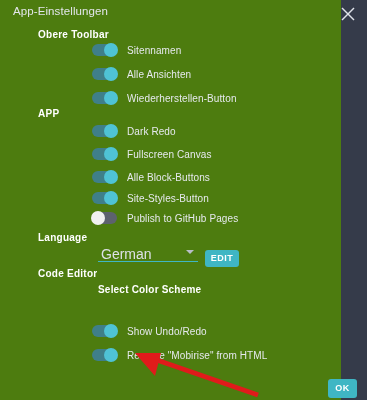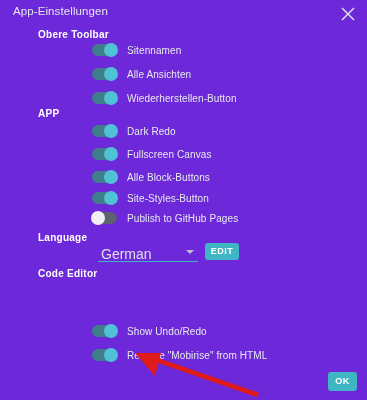--- a/index.html
+++ b/index.html
@@ -10,23 +10,23 @@
     width: 367px;
     height: 400px;
     background: #353b4a;
     font-family: "Liberation Sans", sans-serif;
     color: #e9ecef;
     overflow: hidden;
     position: relative;
   }
   #dialog {
     position: relative;
-    width: 367px;
+    width: 341px;
     height: 400px;
-    background: #6d28d9;
+    background: #4d7c0f;
     box-sizing: border-box;
   }
 
   
   .dlg-header {
     position: absolute;
     top: 0; left: 0;
     width: 367px;
     height: 26px;
   }
@@ -135,20 +135,21 @@
     letter-spacing: 0.5px;
     border: none;
     border-radius: 3px;
     text-align: left;
     cursor: pointer;
     font-family: "Liberation Sans", sans-serif;
     line-height: 1;
     display: flex;
     align-items: center;
     justify-content: center;
+    margin-top: 7px;
   }
   #edit-button { left: 205px; top: 243px; width: 34px; height: 17px; }
   #ok-button   { left: 328px; top: 372px; width: 29px; height: 19px; }
 
   
   .sub-label {
     position: absolute;
     left: 98px;
     font-size: 10px;
     font-weight: bold;
@@ -246,20 +247,21 @@
 
   <div class="select-wrap" style="top:243px">
     <div class="select-value">German</div>
     <div class="caret"></div>
   </div>
 
   <button class="btn" id="edit-button">EDIT</button>
 
   <div class="section-label" style="top:268px">Code Editor</div>
 
+  <div class="sub-label" style="top:284px">Select Color Scheme</div>
 
 
   <div class="row" style="top:322px">
     <div class="toggle on">
         <div class="knob"></div>
       </div>
     <div class="row-label">Show Undo/Redo</div>
   </div>
 
   <div class="row" style="top:346px">

